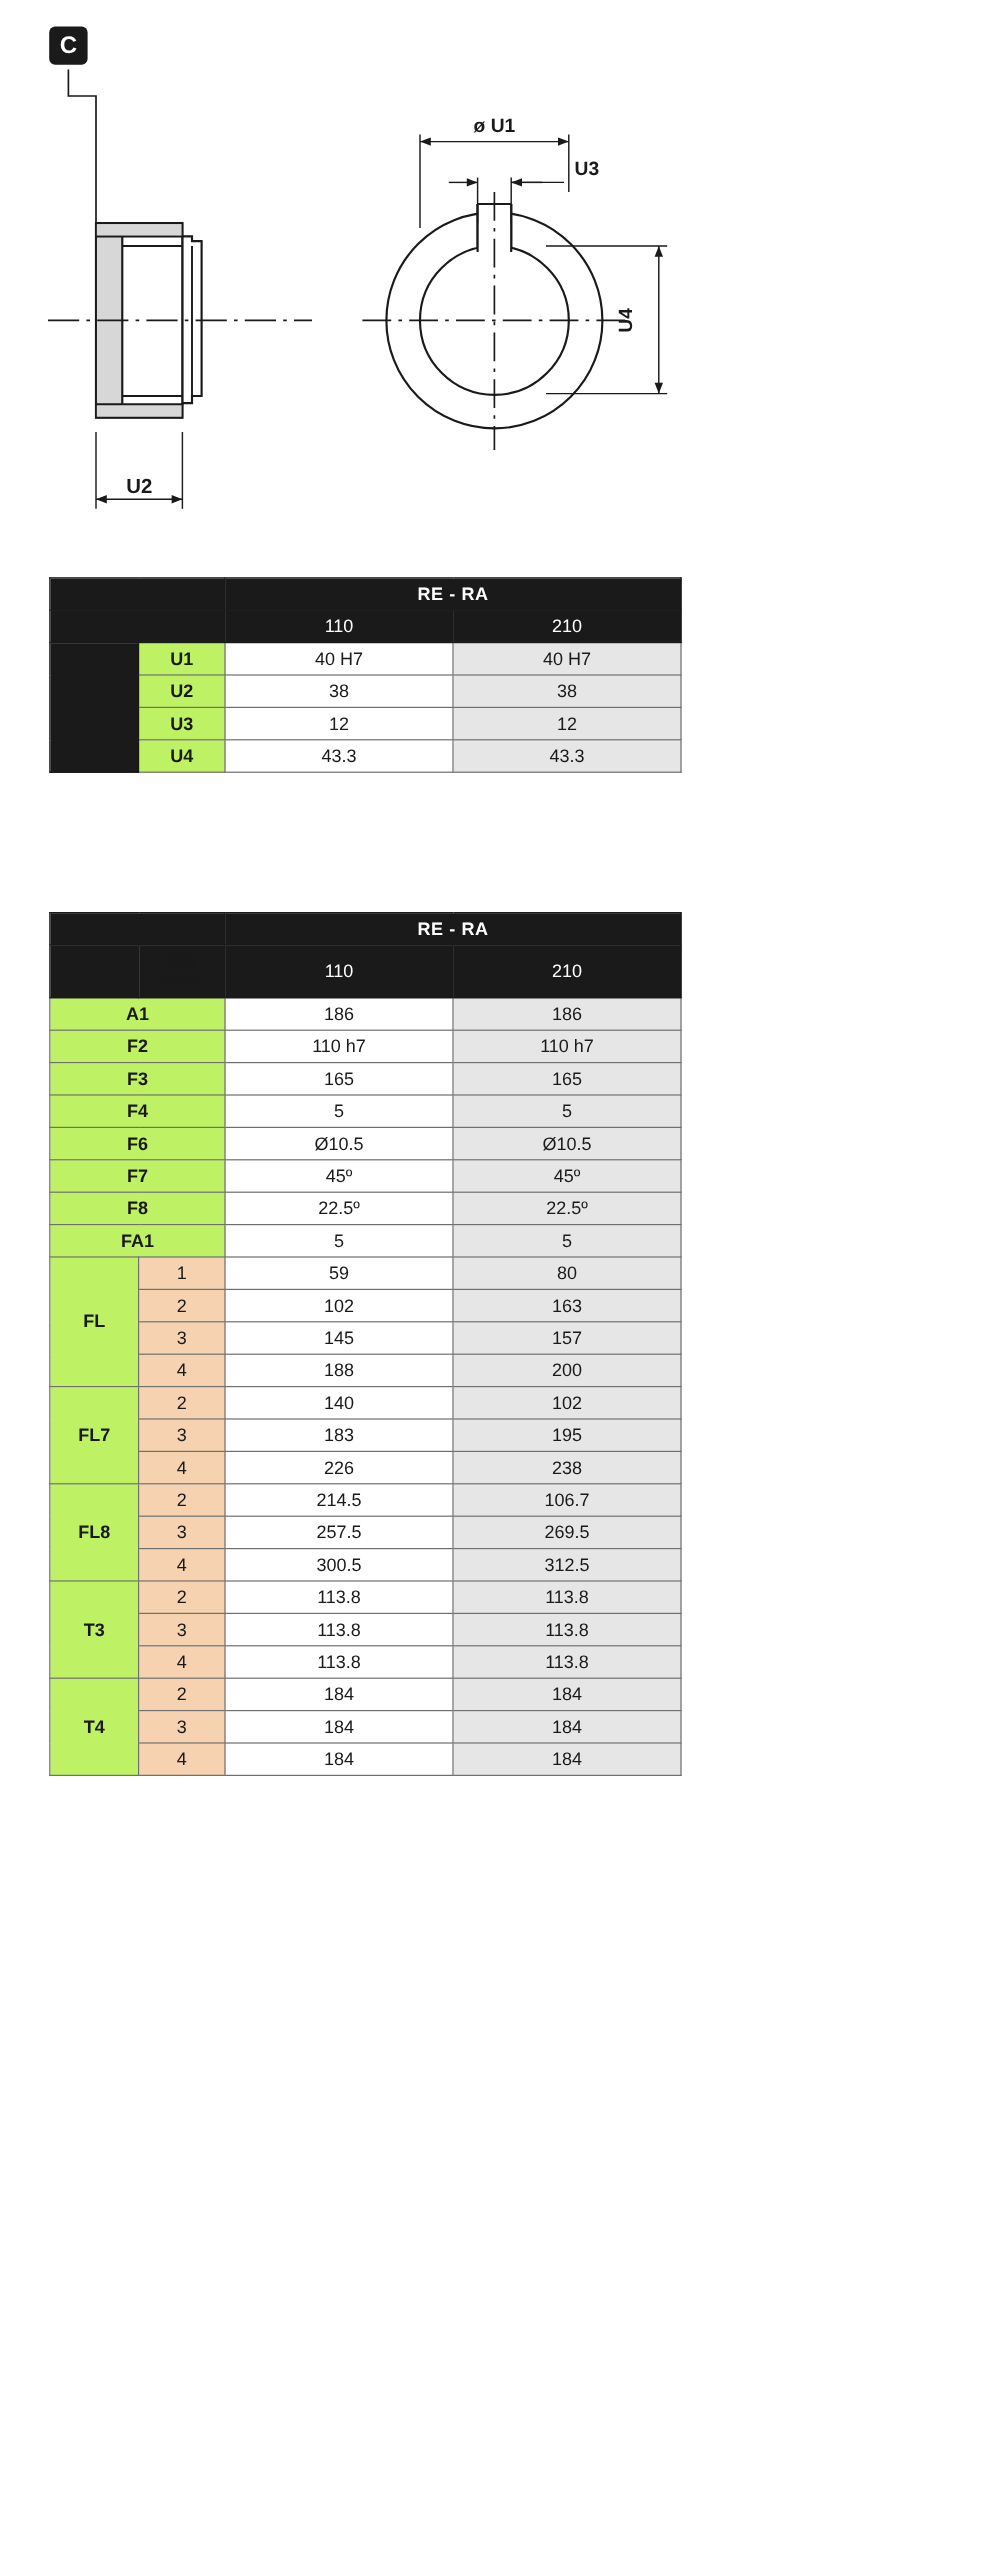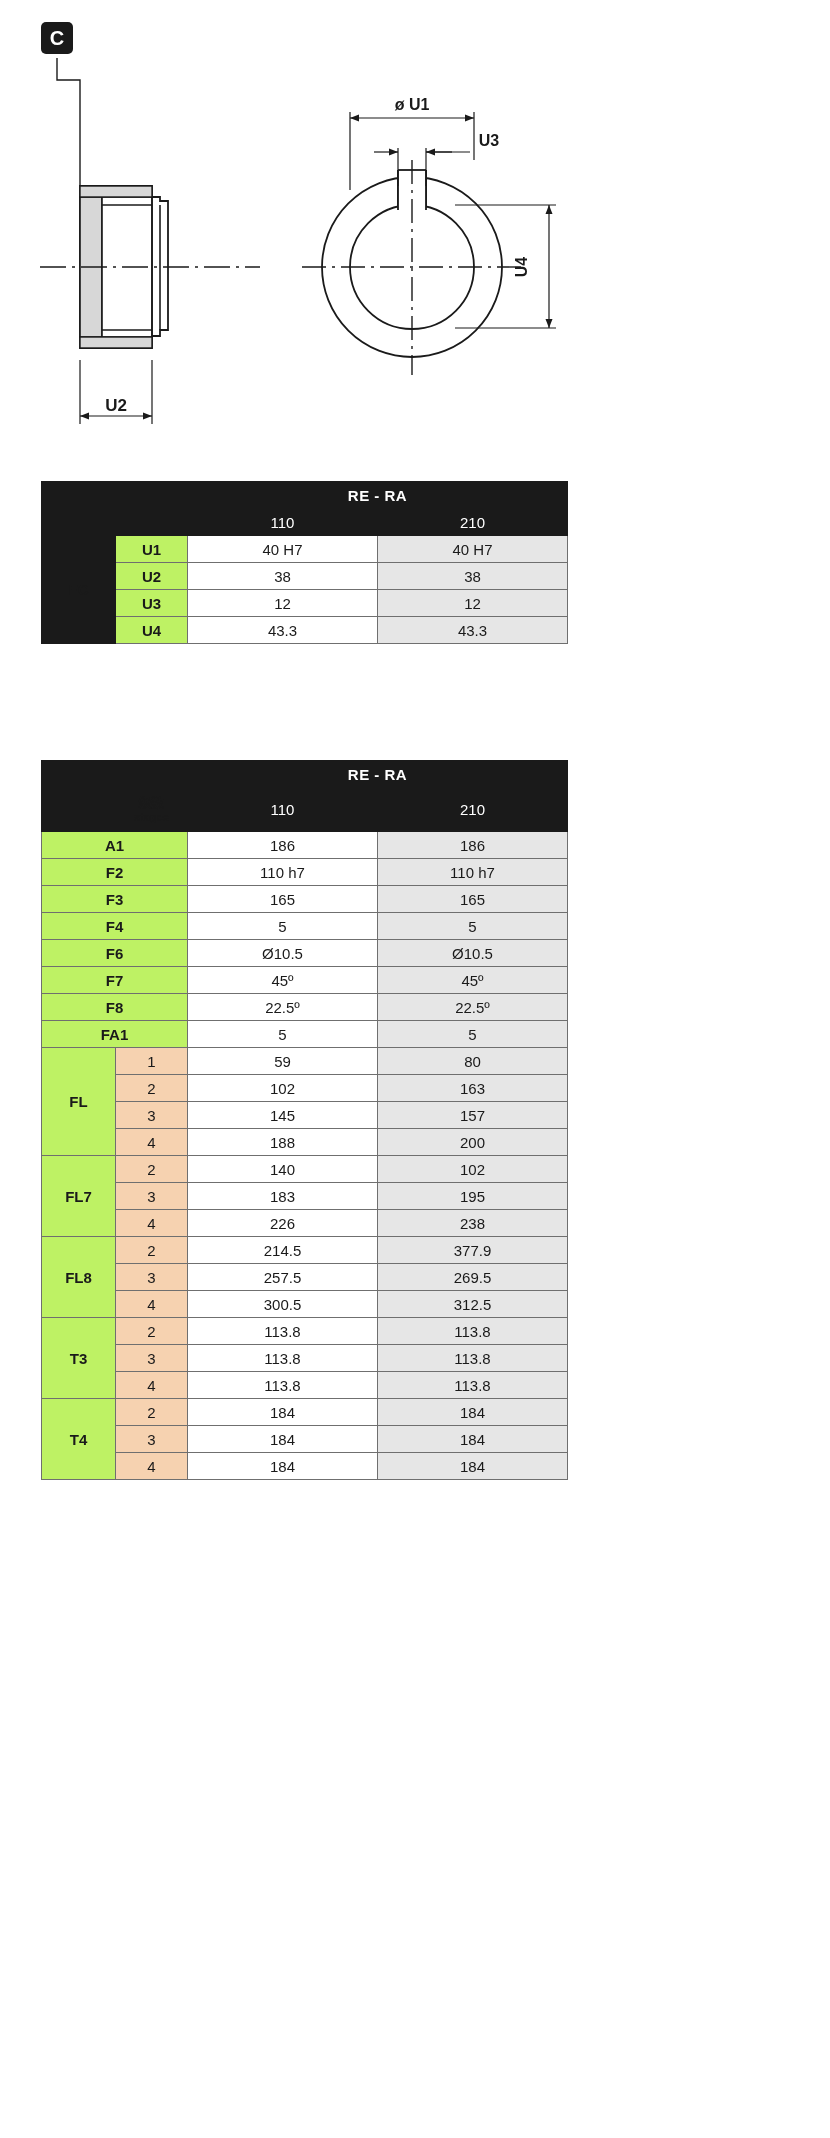--- a/index.html
+++ b/index.html
@@ -332,21 +332,21 @@
           </tr>
           <tr>
             <td class="lbl-tan-lite">4</td>
             <td class="val-white">226</td>
             <td class="val-grey">238</td>
           </tr>
           <tr>
             <td class="lbl-tan" rowspan="3">FL8</td>
             <td class="lbl-tan-lite">2</td>
             <td class="val-white">214.5</td>
-            <td class="val-grey">377.9</td>
+            <td class="val-grey">106.7</td>
           </tr>
           <tr>
             <td class="lbl-tan-lite">3</td>
             <td class="val-white">257.5</td>
             <td class="val-grey">269.5</td>
           </tr>
           <tr>
             <td class="lbl-tan-lite">4</td>
             <td class="val-white">300.5</td>
             <td class="val-grey">312.5</td>

